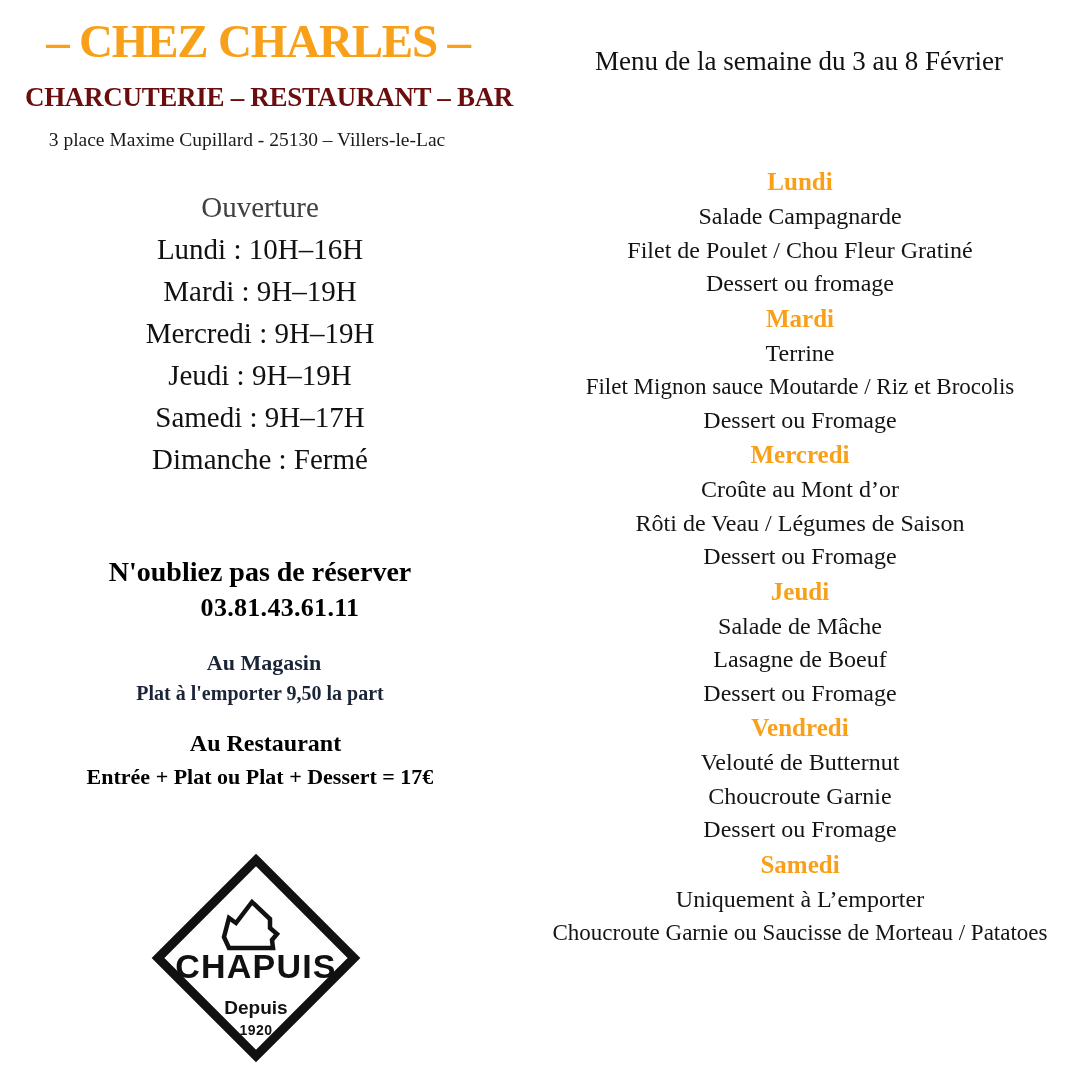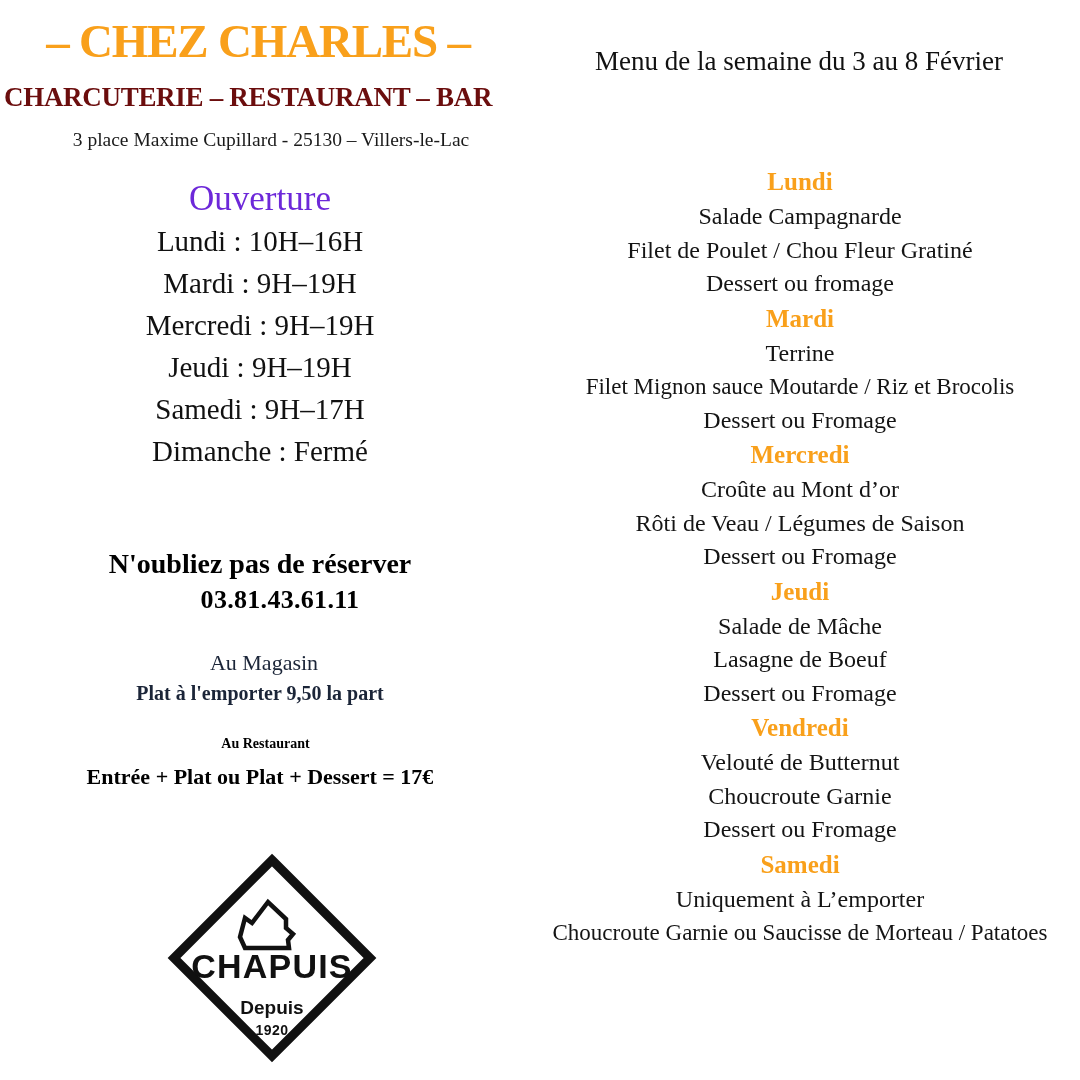--- a/index.html
+++ b/index.html
@@ -43,132 +43,133 @@
     font-weight: bold;
     font-size: 47px;
     letter-spacing: -1.2px;
     line-height: 1;
     white-space: nowrap;
     padding-left: 8px;
   }
 
   .brand-sub {
     position: absolute;
-    left: 4px;
+    left: 12px;
     top: 83px;
     width: 514px;
-    text-align: left;
+    text-align: center;
     color: #6B0D0D;
     font-family: "Liberation Serif", "DejaVu Serif", serif;
     font-weight: bold;
     font-size: 27px;
     letter-spacing: -0.3px;
     line-height: 1.1;
     white-space: nowrap;
   }
 
   .brand-address {
     position: absolute;
     left: 0;
     top: 128px;
     width: 494px;
     text-align: center;
     color: #1a1a1a;
     font-size: 19.5px;
     line-height: 1.2;
     white-space: nowrap;
-    margin-left: 24px;
   }
 
   .hours-block {
     position: absolute;
     left: 0;
     top: 178px;
     width: 520px;
     text-align: center;
   }
   .hours-title {
-    font-size: 35px;
+    font-size: 29px;
     line-height: 42px;
-    color: #6d28d9;
+    color: #404040;
+    margin-top: 8px;
   }
   .hours-line {
     font-size: 29px;
     line-height: 42px;
     color: #111;
     white-space: nowrap;
   }
 
   .reserve-block {
     position: absolute;
     left: 0;
     top: 545px;
     width: 520px;
     text-align: center;
   }
   .reserve-title {
     font-size: 28px;
     font-weight: bold;
     line-height: 37px;
     color: #000;
+    margin-top: 8px;
   }
   .reserve-phone {
     font-size: 26px;
     font-weight: bold;
     line-height: 36px;
     color: #000;
     letter-spacing: 0.3px;
     margin-left: 40px;
   }
 
   .shop-block {
     position: absolute;
     left: 0;
     top: 647px;
     width: 520px;
     text-align: center;
     color: #1B2538;
   }
   .shop-title {
     font-size: 22px;
-    font-weight: normal;
+    font-weight: bold;
     line-height: 31px;
     padding-left: 8px;
   }
   .shop-line {
     font-size: 20px;
     font-weight: bold;
     line-height: 31px;
     white-space: nowrap;
   }
 
   .resto-block {
     position: absolute;
     left: 0;
     top: 727px;
     width: 520px;
     text-align: center;
     color: #000;
   }
   .resto-title {
-    font-size: 14px;
+    font-size: 24px;
     font-weight: bold;
     line-height: 33px;
     padding-left: 11px;
   }
   .resto-line {
     font-size: 22px;
     font-weight: bold;
     line-height: 33px;
     white-space: nowrap;
   }
 
   .logo-wrap {
     position: absolute;
-    left: 166px;
+    left: 150px;
     top: 852px;
     width: 212px;
     height: 212px;
   }
 
   
   .col-right {
     position: absolute;
     left: 520px;
     top: 16px;

